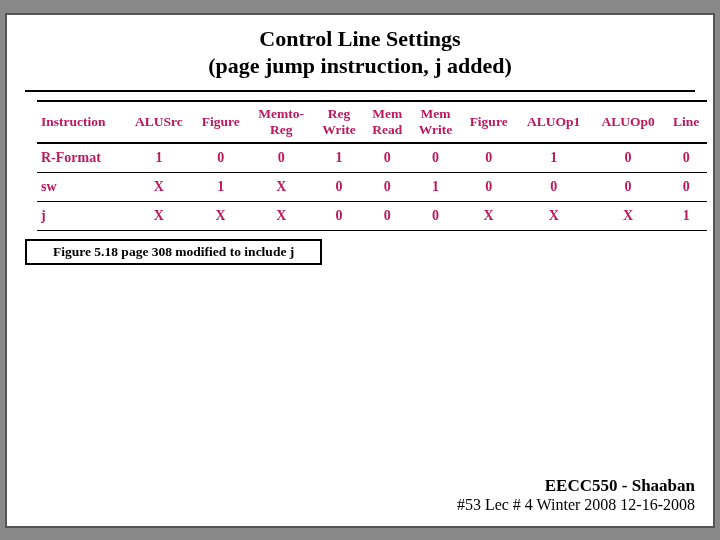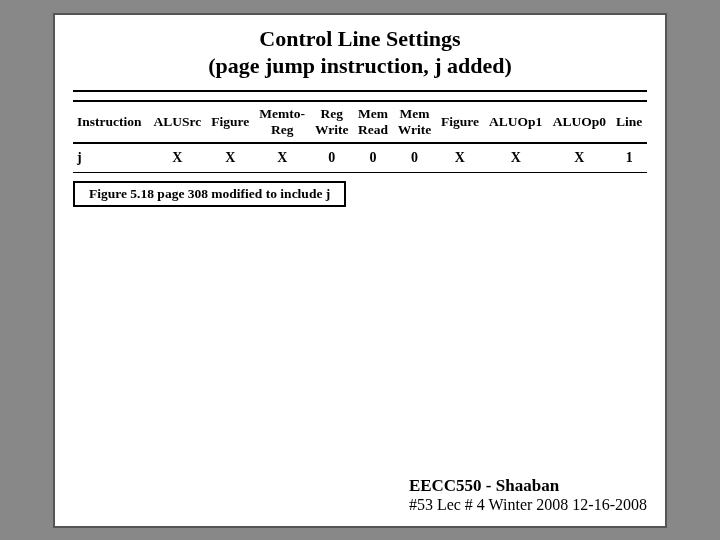--- a/index.html
+++ b/index.html
@@ -10,21 +10,21 @@
       justify-content: center;
       align-items: center;
       width: 720px;
       height: 540px;
       font-family: 'Times New Roman', Times, serif;
     }
 
     .slide {
       background: #fff;
       border: 2px solid #555;
-      width: 614px;
+      width: 710px;
       height: 515px;
       padding: 10px 18px 12px 18px;
       display: flex;
       flex-direction: column;
       align-items: stretch;
     }
 
     .title {
       text-align: center;
       font-size: 22px;
@@ -37,21 +37,22 @@
     .divider {
       border: none;
       border-top: 2px solid #000;
       margin-bottom: 8px;
     }
 
     table {
       width: 100%;
       border-collapse: collapse;
       font-size: 14px;
-      color: #000000;
+      color: #be185d;
+      margin-left: 12px;
     }
 
     thead tr th {
       border-top: 2px solid #000;
       border-bottom: 2px solid #000;
       padding: 4px 4px;
       text-align: center;
       font-weight: bold;
       font-size: 13.5px;
       white-space: nowrap;
@@ -72,37 +73,37 @@
 
     tbody tr td:first-child {
       text-align: left;
       padding-left: 4px;
       font-weight: bold;
     }
 
     .figure-caption {
       border: 2px solid #000;
       display: inline-block;
-      padding: 3px 14px;
+      padding: 3px 26px;
       font-size: 13.5px;
       font-weight: bold;
       margin-top: 8px;
       align-self: flex-start;
     }
 
     .footer {
       display: flex;
       justify-content: flex-end;
       align-items: flex-end;
       margin-top: auto;
       padding-top: 4px;
     }
 
     .footer-right {
-      text-align: left;
+      text-align: right;
     }
 
     .eecc {
       font-size: 17px;
       font-weight: bold;
       color: #000;
     }
 
     .footer-sub {
       font-size: 16px;
@@ -129,20 +130,46 @@
         <th>Reg<br>Write</th>
         <th>Mem<br>Read</th>
         <th>Mem<br>Write</th>
         <th>Figure</th>
         <th>ALUOp1</th>
         <th>ALUOp0</th>
         <th>Line</th>
       </tr>
     </thead>
     <tbody id="table-body">
+    <tr>
+          <td>R-Format</td>
+          <td>1</td>
+          <td>0</td>
+          <td>0</td>
+          <td>1</td>
+          <td>0</td>
+          <td>0</td>
+          <td>0</td>
+          <td>1</td>
+          <td>0</td>
+          <td>0</td>
+        </tr>
+        <tr>
+          <td>sw</td>
+          <td>X</td>
+          <td>1</td>
+          <td>X</td>
+          <td>0</td>
+          <td>0</td>
+          <td>1</td>
+          <td>0</td>
+          <td>0</td>
+          <td>0</td>
+          <td>0</td>
+        </tr>
         <tr>
           <td>j</td>
           <td>X</td>
           <td>X</td>
           <td>X</td>
           <td>0</td>
           <td>0</td>
           <td>0</td>
           <td>X</td>
           <td>X</td>

